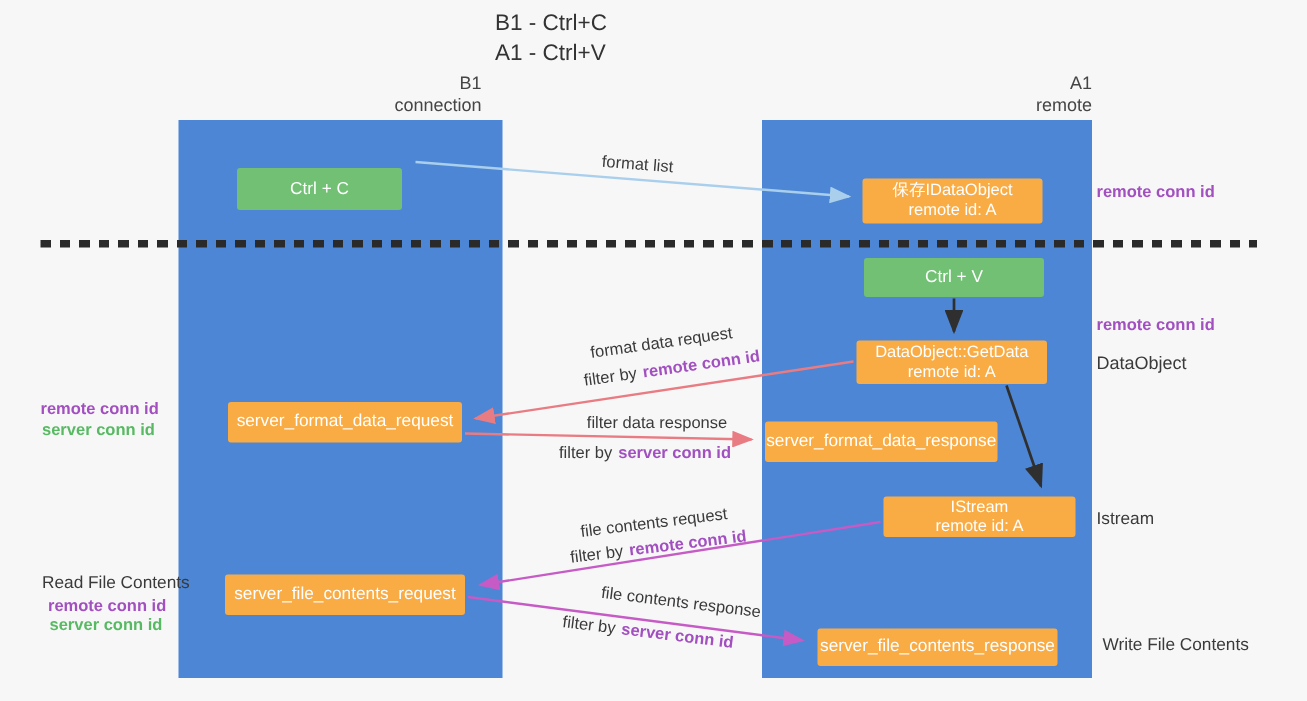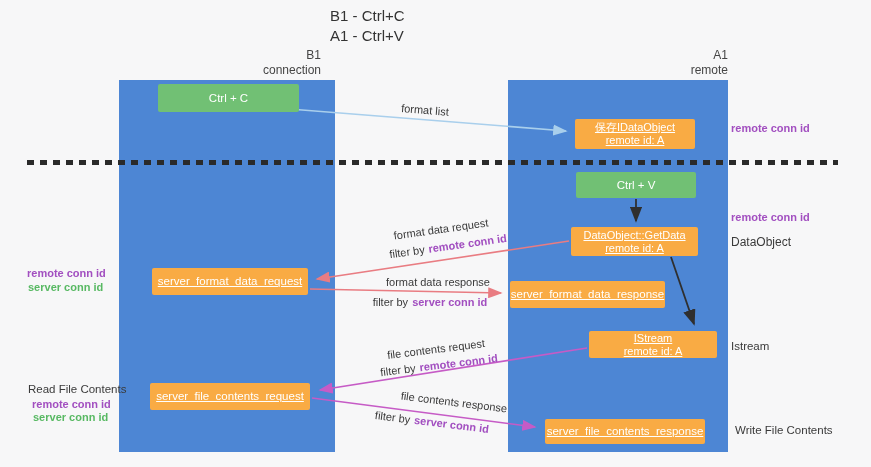--- a/index.html
+++ b/index.html
@@ -29,21 +29,21 @@
   .dashed{
     left:27px;top:160px;width:811px;height:5px;z-index:2;
     background:repeating-linear-gradient(90deg,#2a2a2a 0 7px,transparent 7px 13px);
   }
   #arrow-layer{left:0;top:0;z-index:2;pointer-events:none;}
   .box{
     z-index:3;display:flex;flex-direction:column;align-items:center;justify-content:center;
     color:#fff;text-align:center;border-radius:2px;
   }
   .gbox{background:var(--box-green,#71c074);font-size:11.5px;}
-  .obox{background:var(--box-orange,#f9ab44);font-size:11px;line-height:13px;text-decoration:underline;}
+  .obox{background:var(--box-orange,#f9ab44);font-size:11px;line-height:13px;}
   .obox.wide{font-size:11.5px;align-items:center;}
   .lbl{z-index:4;font-size:11px;color:#3a3a3a;white-space:nowrap;}
   .purple{color:var(--label-purple,#a24fc0);font-weight:bold;}
   .greenlbl{color:var(--label-green,#58b963);font-weight:bold;}
   .arrow-lbl{
     z-index:4;font-size:11px;color:#3a3a3a;white-space:nowrap;
     transform:translate(-50%,-50%) rotate(var(--rot,0deg));
   }
   .fprefix{margin-right:4px;}
 </style>
@@ -88,21 +88,21 @@
     </defs>
     <line x1="277" y1="108" x2="566" y2="131" stroke-width="1.6" marker-end="url(#m-blue)" style="stroke:var(--arrow-lightblue,#a9cfec)"></line>
     <line x1="636" y1="199" x2="636" y2="221" stroke-width="1.8" marker-end="url(#m-black)" style="stroke:var(--arrow-black,#2f2f2f)"></line>
     <line x1="671" y1="257" x2="694" y2="324" stroke-width="1.8" marker-end="url(#m-black)" style="stroke:var(--arrow-black,#2f2f2f)"></line>
     <line x1="569" y1="241" x2="317" y2="279" stroke-width="1.6" marker-end="url(#m-salmon)" style="stroke:var(--arrow-salmon,#e97c82)"></line>
     <line x1="310" y1="289" x2="501" y2="293" stroke-width="1.6" marker-end="url(#m-salmon)" style="stroke:var(--arrow-salmon,#e97c82)"></line>
     <line x1="587" y1="348" x2="320" y2="390" stroke-width="1.6" marker-end="url(#m-magenta)" style="stroke:var(--arrow-magenta,#c65bc6)"></line>
     <line x1="312" y1="398" x2="535" y2="427" stroke-width="1.6" marker-end="url(#m-magenta)" style="stroke:var(--arrow-magenta,#c65bc6)"></line>
   </svg>
 
-  <div class="abs box gbox" style="left:158px;top:84px;width:141px;height:28px;">
+  <div class="abs box gbox" style="left:158px;top:112px;width:110px;height:28px;">
     <div>Ctrl + C</div>
   </div>
 
   <div class="abs box obox" style="left:575px;top:119px;width:120px;height:30px;">
     <div>保存IDataObject</div>
     <div>remote id: A</div>
   </div>
 
   <div class="abs box gbox" style="left:576px;top:172px;width:120px;height:26px;">
     <div>Ctrl + V</div>
@@ -146,21 +146,21 @@
   <div class="abs lbl purple" style="left:32px;top:398px;">remote conn id</div>
   <div class="abs lbl greenlbl" style="left:33px;top:411px;">server conn id</div>
 
   <div class="abs arrow-lbl" style="left:425px;top:110px;--rot:4.5deg;">format list</div>
 
   <div class="abs arrow-lbl" style="left:441px;top:229px;--rot:-8deg;">format data request</div>
   <div class="abs arrow-lbl" style="left:448px;top:246px;--rot:-8deg;">
     <span class="fprefix">filter by</span><span class="purple">remote conn id</span>
   </div>
 
-  <div class="abs arrow-lbl" style="left:438px;top:282px;">format data response</div>
+  <div class="abs arrow-lbl" style="left:438px;top:282px;">filter data response</div>
   <div class="abs arrow-lbl" style="left:430px;top:302px;">
     <span class="fprefix">filter by</span><span class="purple">server conn id</span>
   </div>
 
   <div class="abs arrow-lbl" style="left:436px;top:349px;--rot:-7deg;">file contents request</div>
   <div class="abs arrow-lbl" style="left:439px;top:365px;--rot:-7deg;">
     <span class="fprefix">filter by</span><span class="purple">remote conn id</span>
   </div>
 
   <div class="abs arrow-lbl" style="left:454px;top:402px;--rot:7deg;">file contents response</div>

